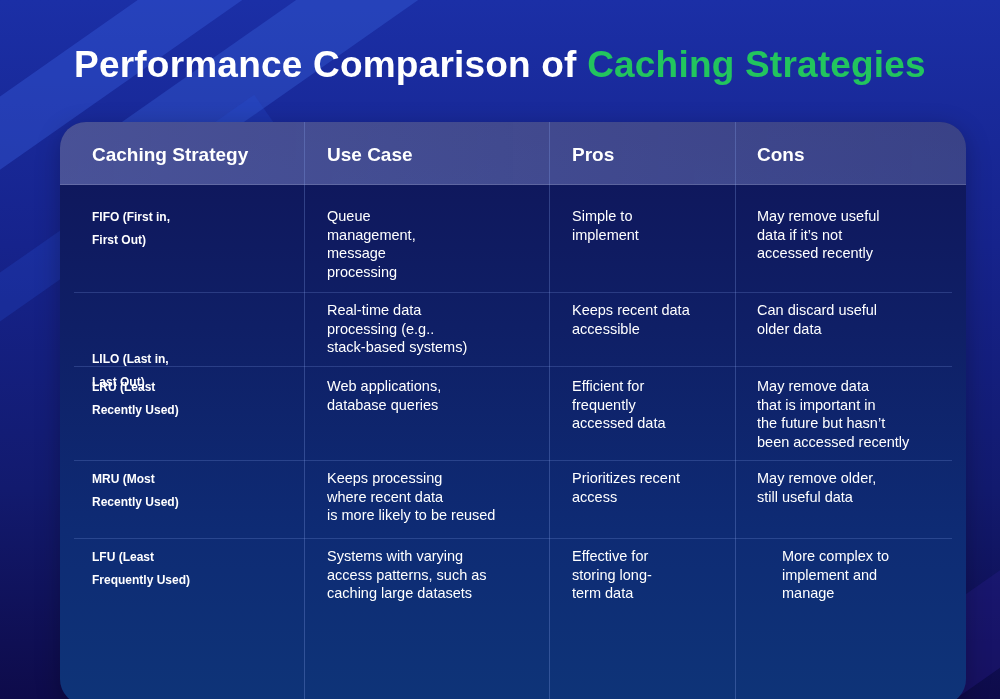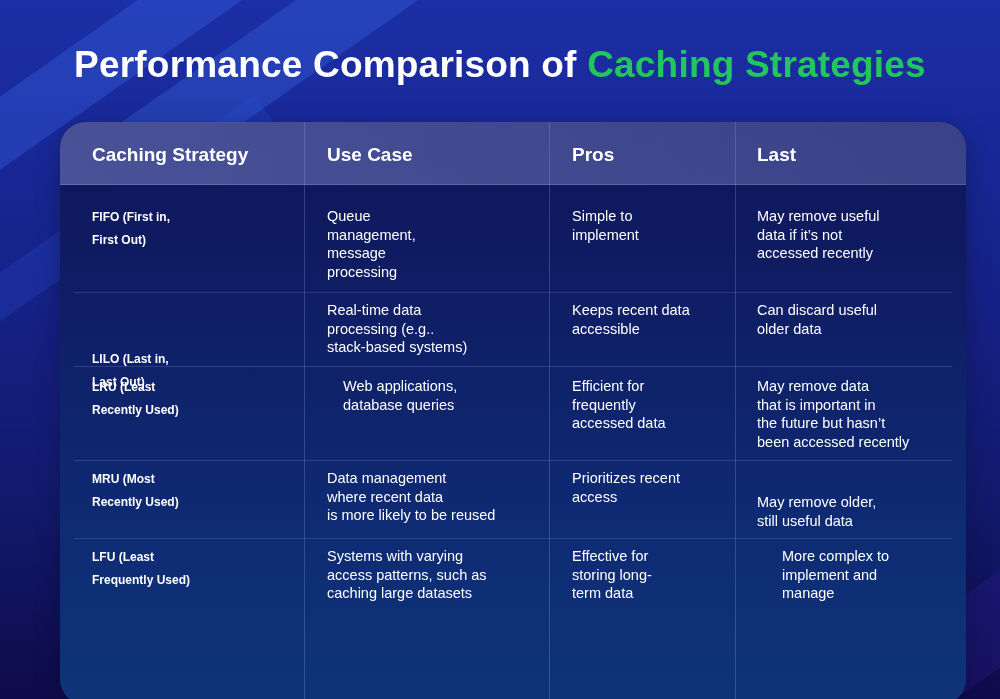--- a/index.html
+++ b/index.html
@@ -59,21 +59,21 @@
 <h1 class="title" style="margin:0;">
   <span>Performance Comparison of</span>
   <span class="accent">Caching Strategies</span>
 </h1>
 
 <div class="table-card">
   <div class="hdr">
     <div class="hcell" style="left:32px;">Caching Strategy</div>
     <div class="hcell" style="left:267px;text-align:right;">Use Case</div>
     <div class="hcell" style="left:512px;">Pros</div>
-    <div class="hcell" style="left:697px;">Last</div>
+    <div class="hcell" style="left:697px;">Cons</div>
   </div>
 
   <div class="col-line" style="left:244px;"></div>
   <div class="col-line" style="left:489px;"></div>
   <div class="col-line" style="left:675px;"></div>
 
   <div class="row-line" style="top:170px;"></div>
   <div class="row-line" style="top:244px;"></div>
   <div class="row-line" style="top:338px;"></div>
   <div class="row-line" style="top:416px;"></div>
@@ -100,40 +100,40 @@
 stack-based systems)</div>
     <div class="cell" style="left:512px; top:179px;">Keeps recent data
 accessible</div>
     <div class="cell" style="left:697px; top:179px;">Can discard useful
 older data</div>
   </div>
 
   <div>
     <div class="cell strategy" style="left:32px; top:254px;">LRU (Least
 Recently Used)</div>
-    <div class="cell" style="left:267px; top:255px;margin-left:16px;">Web applications,
+    <div class="cell" style="left:267px; top:255px;">Web applications,
 database queries</div>
     <div class="cell" style="left:512px; top:255px;">Efficient for
 frequently
 accessed data</div>
     <div class="cell" style="left:697px; top:255px;">May remove data
 that is important in
 the future but hasn’t
 been accessed recently</div>
   </div>
 
   <div>
     <div class="cell strategy" style="left:32px; top:346px;">MRU (Most
 Recently Used)</div>
-    <div class="cell" style="left:267px; top:347px;">Data management
+    <div class="cell" style="left:267px; top:347px;">Keeps processing
 where recent data
 is more likely to be reused</div>
     <div class="cell" style="left:512px; top:347px;">Prioritizes recent
 access</div>
-    <div class="cell" style="left:697px; top:347px;margin-top:24px;">May remove older,
+    <div class="cell" style="left:697px; top:347px;">May remove older,
 still useful data</div>
   </div>
 
   <div>
     <div class="cell strategy" style="left:32px; top:424px;">LFU (Least
 Frequently Used)</div>
     <div class="cell" style="left:267px; top:425px;">Systems with varying
 access patterns, such as
 caching large datasets</div>
     <div class="cell" style="left:512px; top:425px;">Effective for

